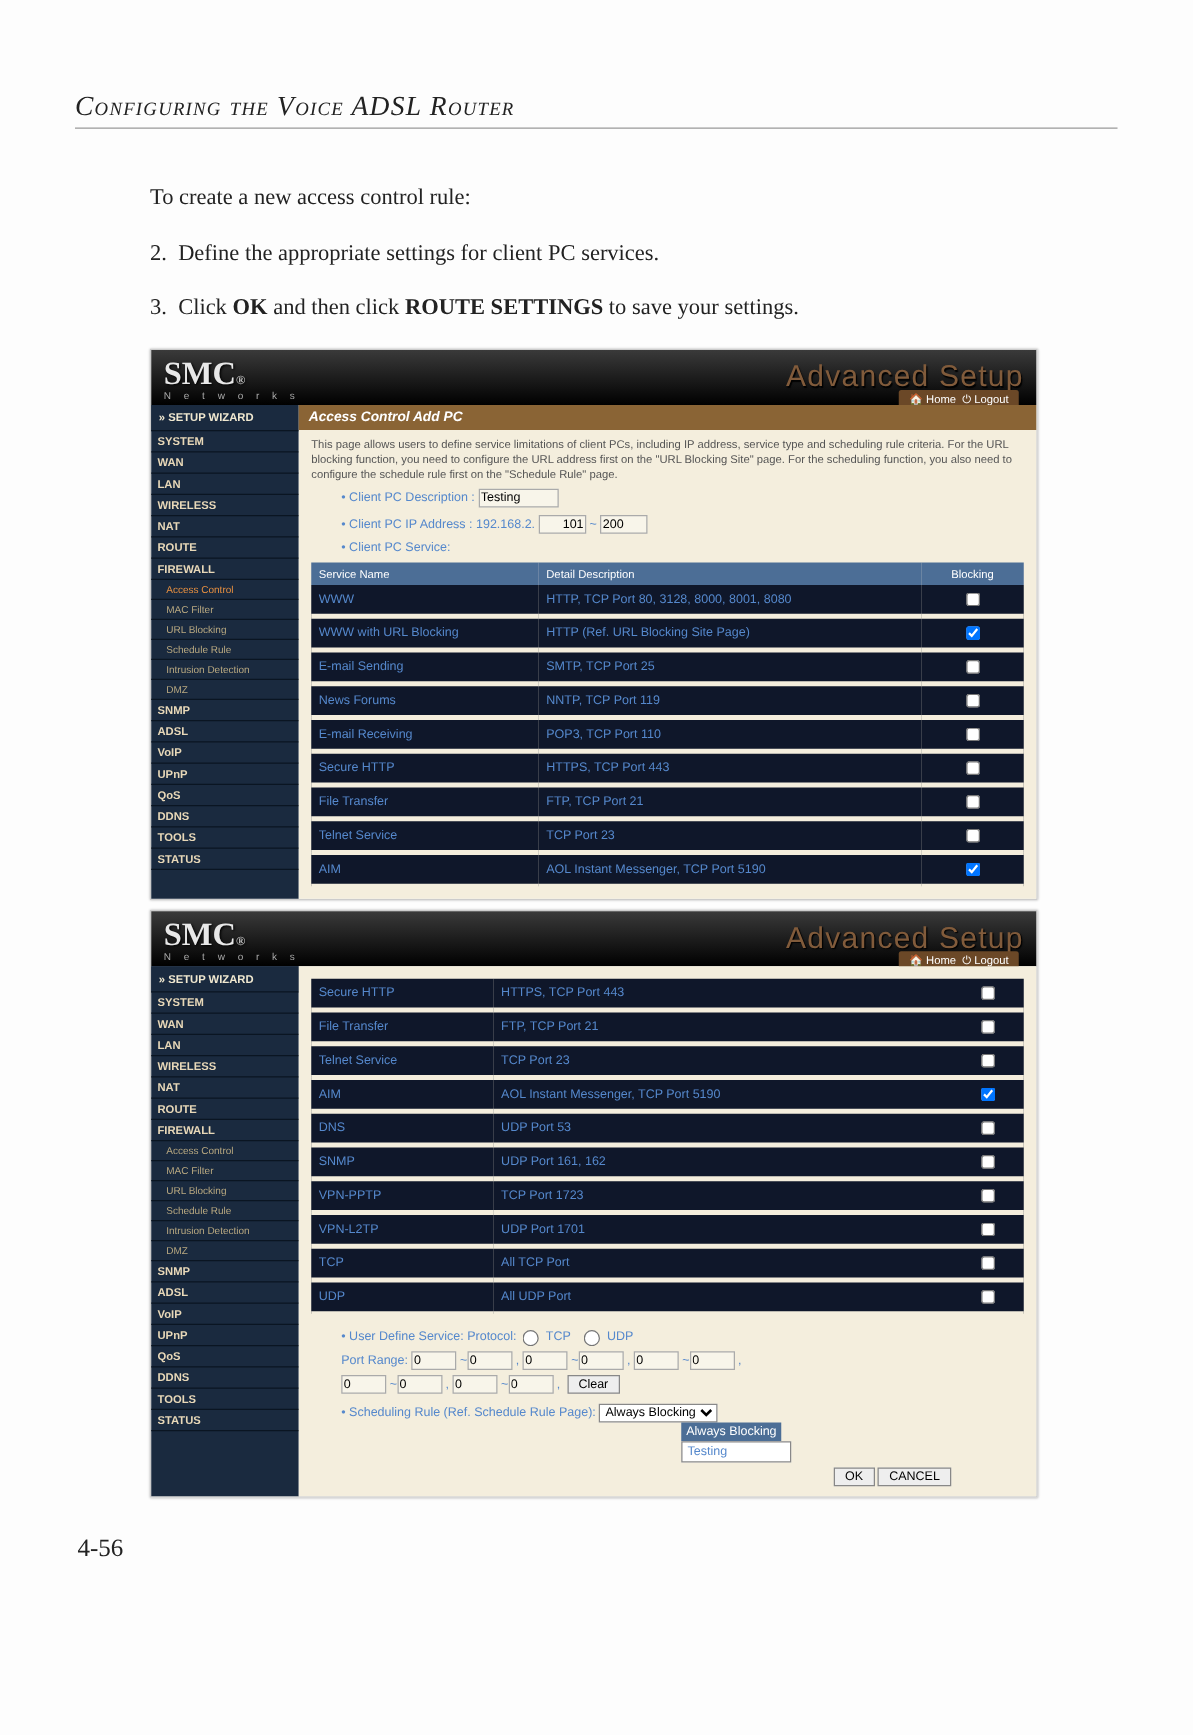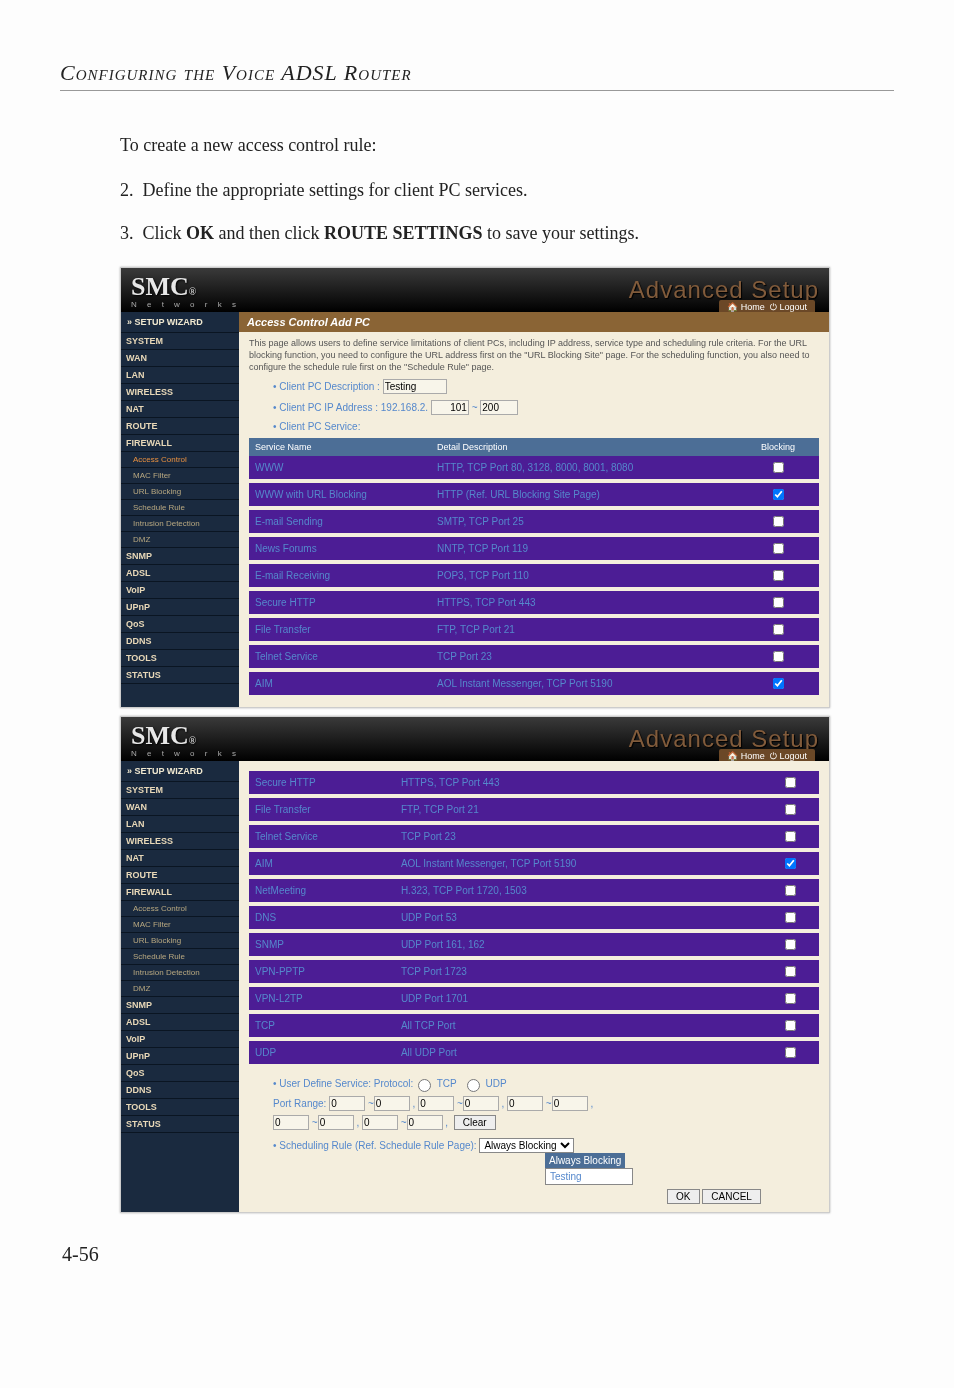--- a/index.html
+++ b/index.html
@@ -4,20 +4,21 @@
   <style>
     body {
       margin: 0;
       padding: 0;
       font-family: Georgia, serif;
       background: #fdfdfd;
       width: 954px;
     }
     .page {
       padding: 60px 60px 40px 60px;
+      margin-top: 12px;
     }
     .header-title {
       font-family: Georgia, serif;
       font-style: italic;
       font-variant: small-caps;
       font-size: 22px;
       letter-spacing: 1px;
       color: #222;
       border-bottom: 1px solid #999;
       padding-bottom: 4px;
@@ -137,21 +138,21 @@
       background: #4c6e96;
       color: #fff;
       padding: 4px 6px;
       text-align: left;
       font-weight: normal;
       font-size: 9px;
     }
     .svc-table th:last-child { text-align: center; }
     .svc-table td {
       padding: 3px 6px;
-      background: #4c1d95;
+      background: #0f172a;
       border-bottom: 4px solid #f4eedd;
       color: #5588cc;
     }
     .svc-table td:last-child { text-align: center; }
     .chk { width: 11px; height:11px; vertical-align: middle; }
     .port-section { font-size: 10px; color:#5588cc; padding-left: 24px; margin-top: 8px;}
     .port-section input[type="text"]{ width:32px; font-size:10px; border:1px solid #aaa; background:#f8f5ea; padding:1px;}
     .btn { font-size:10px; padding: 1px 8px; border: 1px solid #888; background: #eee; cursor:pointer;}
     .sched { font-size: 10px; color:#5588cc; padding-left: 24px; margin-top: 8px;}
     select { font-size:10px; border:1px solid #888; background:#fff;}
@@ -349,25 +350,20 @@
                   <td>Telnet Service</td>
                   <td>TCP Port 23</td>
                   <td><input type="checkbox" class="chk" style=""></td>
                 </tr>
                 <tr>
                   <td>AIM</td>
                   <td>AOL Instant Messenger, TCP Port 5190</td>
                   <td><input type="checkbox" class="chk" checked="" style=""></td>
                 </tr>
                 <tr>
-                  <td>NetMeeting</td>
-                  <td>H.323, TCP Port 1720, 1503</td>
-                  <td><input type="checkbox" class="chk" style=""></td>
-                </tr>
-                <tr>
                   <td>DNS</td>
                   <td>UDP Port 53</td>
                   <td><input type="checkbox" class="chk" style=""></td>
                 </tr>
                 <tr>
                   <td>SNMP</td>
                   <td>UDP Port 161, 162</td>
                   <td><input type="checkbox" class="chk" style=""></td>
                 </tr>
                 <tr>

